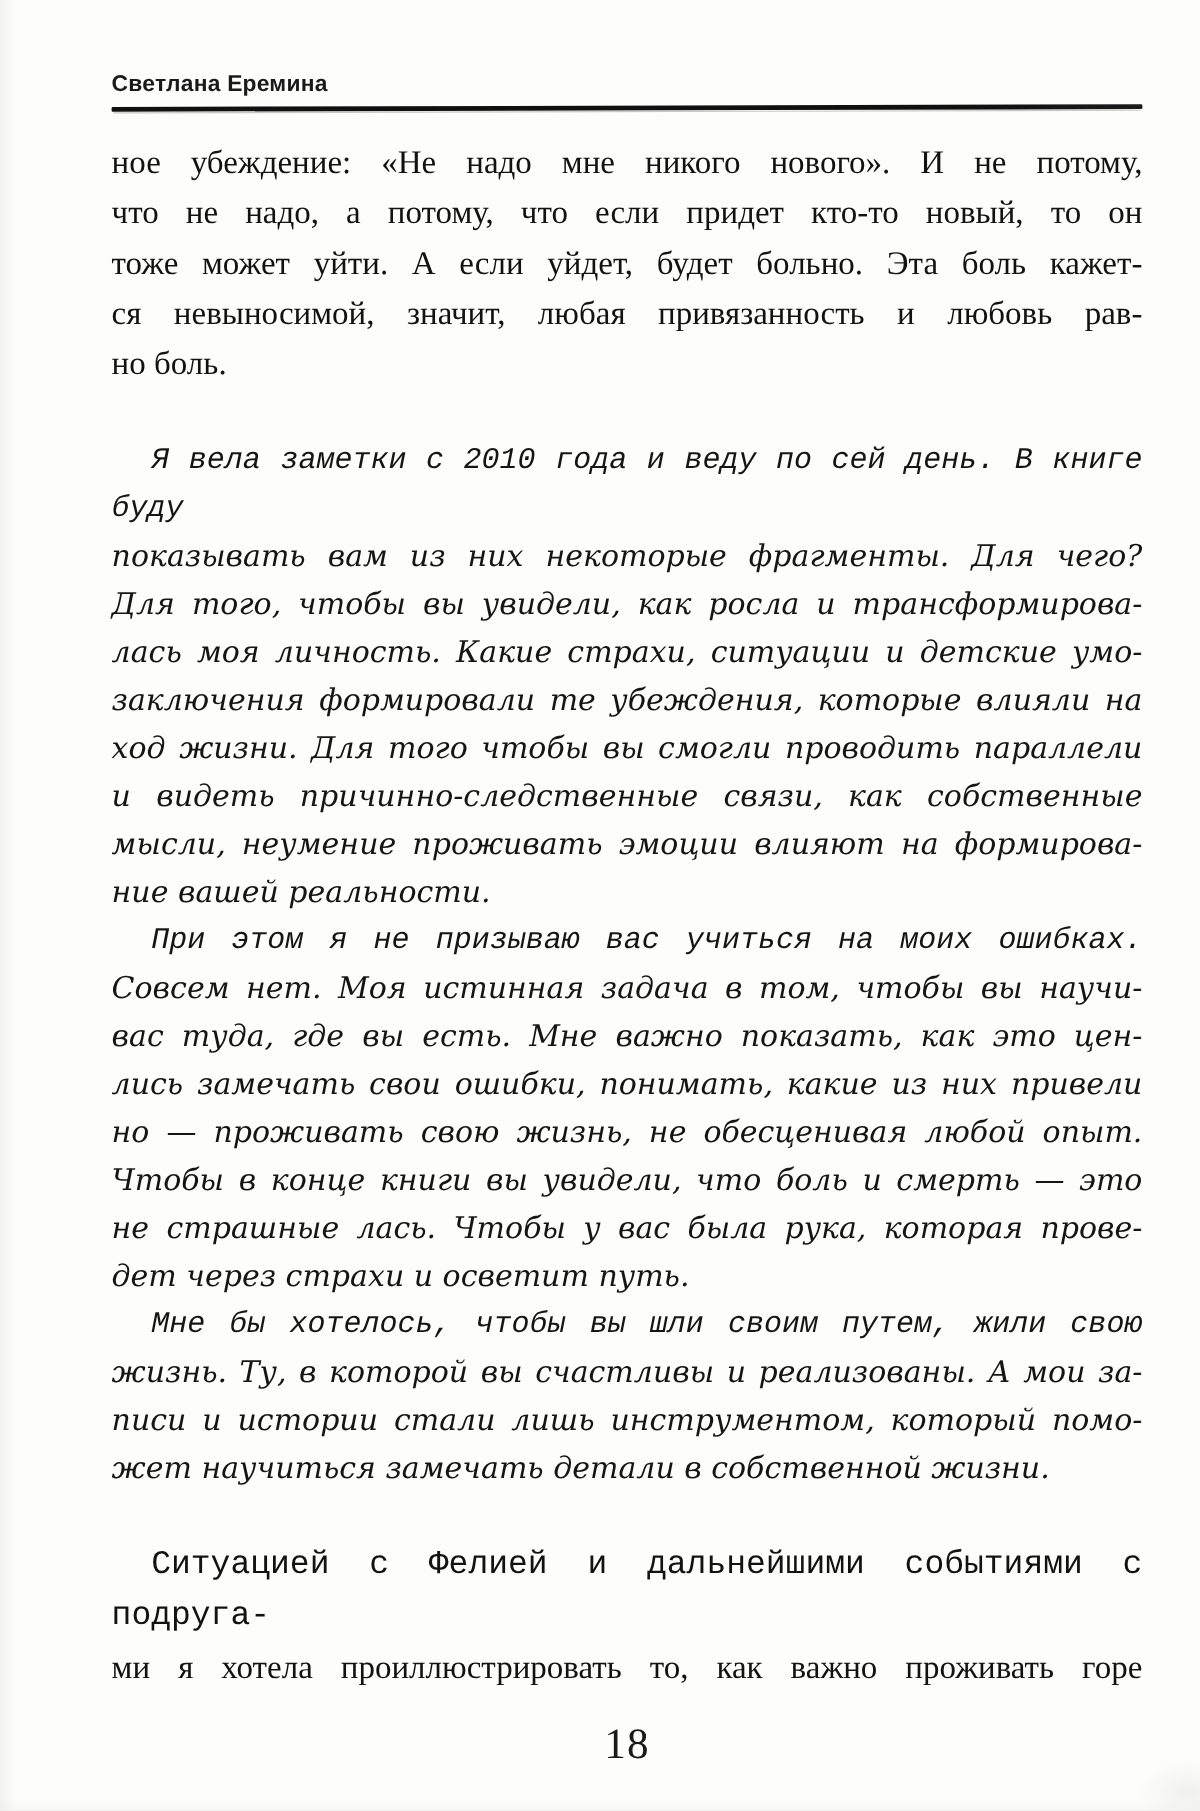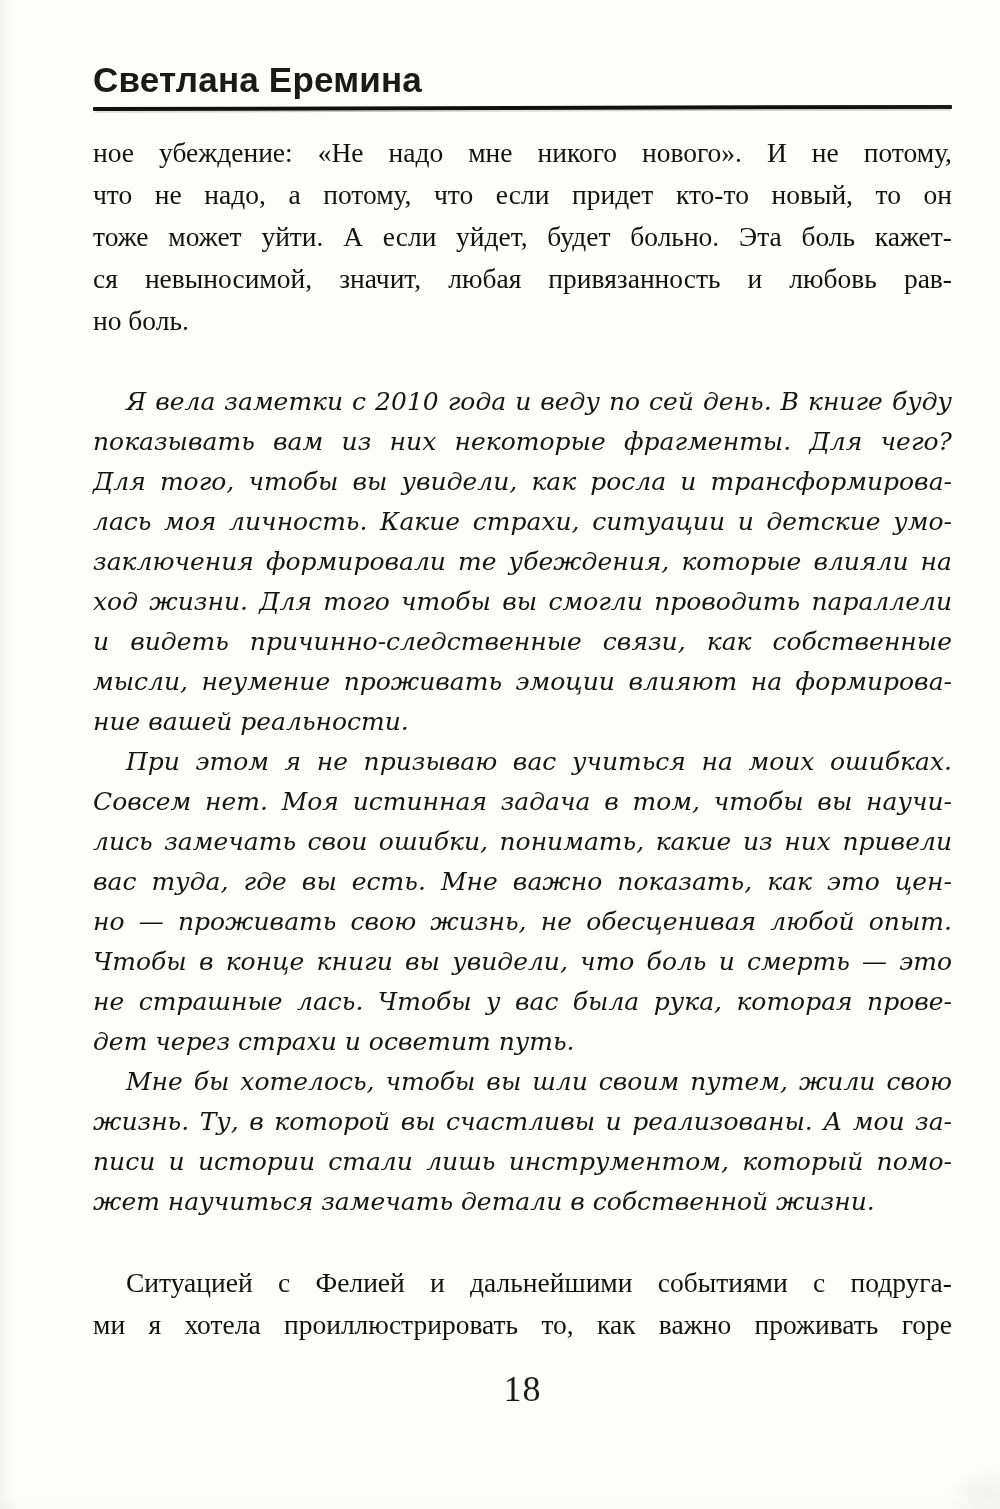--- a/index.html
+++ b/index.html
@@ -23,21 +23,21 @@
   }
   .content {
     position: absolute;
     left: 93px;
     right: 48px;
     top: 0;
   }
   .running-head {
     margin-top: 60px;
     font-family: "Liberation Sans", sans-serif;
-    font-size: 35px;
+    font-size: 19px;
     font-weight: 600;
     letter-spacing: 0.2px;
     color: #1a1a1a;
   }
   .head-rule {
     margin-top: 6px;
     height: 4px;
     background: linear-gradient(90deg, #101010 85%, #1c1c1c);
     transform: rotate(-0.15deg);
     border-radius: 1px;
@@ -63,20 +63,21 @@
   }
   .line {
     text-align: justify;
     white-space: normal;
   }
   .line.just {
     text-align-last: justify;
   }
   .line.indent {
     text-indent: 33px;
+    font-family: Liberation Mono, monospace;
   }
   .folio {
     margin-top: 22px;
     text-align: center;
     font-family: "Liberation Serif", serif;
     font-size: 36px;
     letter-spacing: 1px;
     color: #1a1a1a;
   }
 </style>
@@ -105,22 +106,22 @@
           <div class="line just">лась моя личность. Какие страхи, ситуации и детские умо-</div>
           <div class="line just">заключения формировали те убеждения, которые влияли на</div>
           <div class="line just">ход жизни. Для того чтобы вы смогли проводить параллели</div>
           <div class="line just">и видеть причинно-следственные связи, как собственные</div>
           <div class="line just">мысли, неумение проживать эмоции влияют на формирова-</div>
           <div class="line">ние вашей реальности.</div>
         </div>
         <div class="para italic">
           <div class="line just indent">При этом я не призываю вас учиться на моих ошибках.</div>
           <div class="line just">Совсем нет. Моя истинная задача в том, чтобы вы научи-</div>
+          <div class="line just">вас туда, где вы есть. Мне важно показать, как это цен-</div>
           <div class="line just">лись замечать свои ошибки, понимать, какие из них привели</div>
-          <div class="line just">вас туда, где вы есть. Мне важно показать, как это цен-</div>
           <div class="line just">но — проживать свою жизнь, не обесценивая любой опыт.</div>
           <div class="line just">Чтобы в конце книги вы увидели, что боль и смерть — это</div>
           <div class="line just">не страшные лась. Чтобы у вас была рука, которая прове-</div>
           <div class="line">дет через страхи и осветит путь.</div>
         </div>
         <div class="para italic">
           <div class="line just indent">Мне бы хотелось, чтобы вы шли своим путем, жили свою</div>
           <div class="line just">жизнь. Ту, в которой вы счастливы и реализованы. А мои за-</div>
           <div class="line just">писи и истории стали лишь инструментом, который помо-</div>
           <div class="line">жет научиться замечать детали в собственной жизни.</div>

